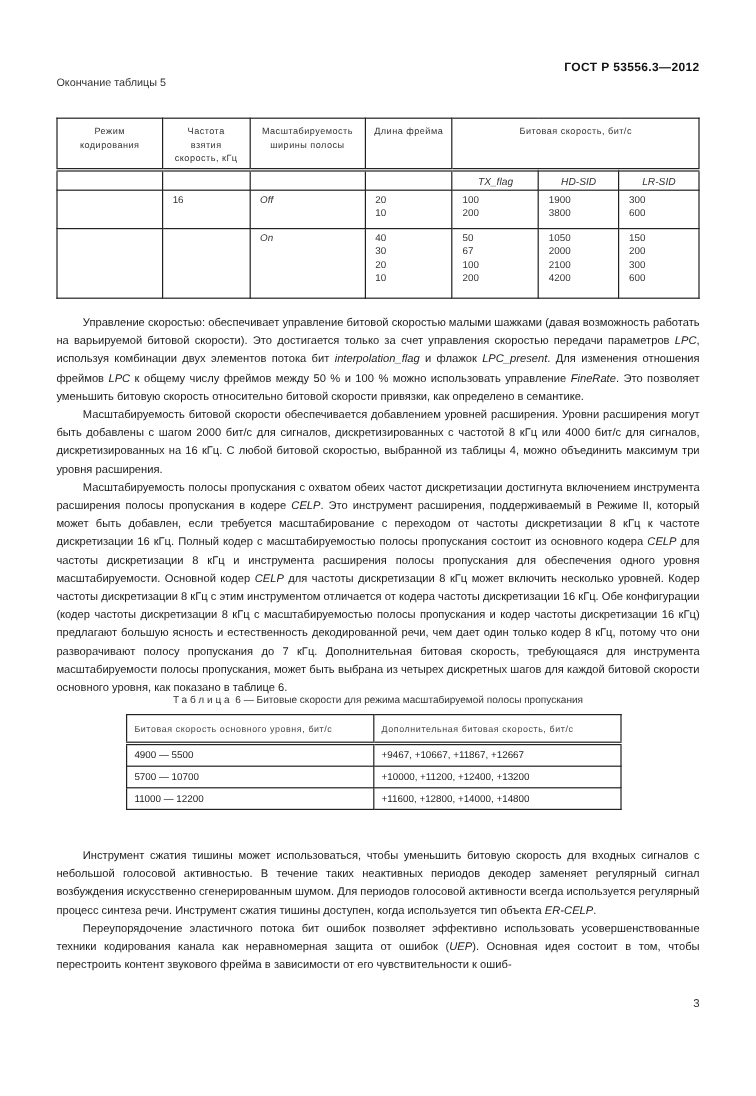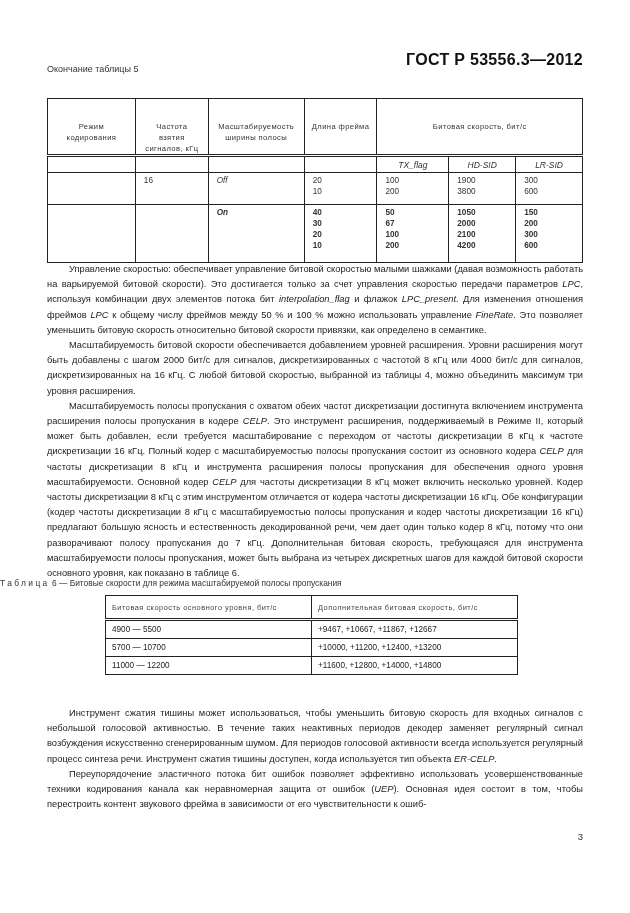--- a/index.html
+++ b/index.html
@@ -2,53 +2,53 @@
 <html><head>
 <meta charset="utf-8">
 <style>
   html, body { margin: 0; padding: 0; background: #ffffff; }
   body {
     width: 630px; height: 913px; position: relative; overflow: hidden;
     font-family: "Liberation Sans", sans-serif; color: #1a1a1a;
   }
   .header-std {
     position: absolute; right: 47px; top: 51px;
-    font-size: 16px; font-weight: bold; letter-spacing: 0.3px; color: #111;
+    font-size: 10px; font-weight: bold; letter-spacing: 0.3px; color: #111;
   }
   .caption5 {
     position: absolute; left: 47px; top: 64px;
     font-size: 9px; color: #333;
   }
   table { border-collapse: collapse; }
   .t5 {
     position: absolute; left: 47px; top: 98px; width: 536px;
     font-size: 7.6px; color: #333;
   }
   .t5 td, .t5 th {
     border: 1px solid #222; padding: 0 4px; vertical-align: top; font-weight: normal;
   }
-  .t5 th { text-align: center; letter-spacing: 0.4px; line-height: 11px; padding-top: 22px; }
+  .t5 th { text-align: center; letter-spacing: 0.4px; line-height: 11px; padding-top: 5px; }
   .t5 .hdr-row { height: 43px; }
   .t5 .hdr-row th { border-bottom: 3px double #222; }
   .t5 .sub-row td { height: 15px; text-align: center; font-style: italic; font-size: 8.5px; vertical-align: middle; }
   .t5 .data td { font-size: 8.2px; line-height: 11px; padding-top: 2px; padding-left: 8px; }
   .t5 .r1 td { height: 29px; }
-  .t5 .r2 td { height: 55px; font-weight: bold; }
+  .t5 .r2 td { height: 55px; }
   .it { font-style: italic; }
   .cell-lines span { display: block; }
 
   .body-text {
     position: absolute; left: 47px; width: 536px;
     font-size: 9.3px; line-height: 15.2px; text-align: justify; color: #1c1c1c;
   }
   .body-text p { margin: 0; text-indent: 22px; }
   .body-text i { font-style: italic; }
 
   .caption6 {
-    position: absolute; left: 0; width: 630px; top: 578px; text-align: left;
+    position: absolute; left: 0; width: 630px; top: 578px; text-align: center;
     font-size: 8.4px; color: #333;
   }
   .caption6 .spaced { letter-spacing: 2.4px; }
   .t6 {
     position: absolute; left: 105px; top: 595px; width: 413px;
     font-size: 8.2px; color: #222;
   }
   .t6 td, .t6 th { border: 1px solid #222; padding: 0 6px; text-align: left; font-weight: normal; margin-left: 32px; }
   .t6 th { font-size: 7.4px; letter-spacing: 0.5px; height: 22px; color: #444; border-bottom: 3px double #222; }
   .t6 td { height: 17px; }
@@ -75,21 +75,21 @@
   </colgroup>
   <tbody>
       <tr class="hdr-row">
     <th class="cell-lines">
       <span>Режим</span>
           <span>кодирования</span>
     </th>
     <th class="cell-lines">
       <span>Частота</span>
           <span>взятия</span>
-          <span>сигналов, кГц</span>
+          <span>скорость, кГц</span>
     </th>
     <th class="cell-lines">
       <span>Масштабируемость</span>
           <span>ширины полосы</span>
     </th>
     <th>Длина фрейма</th>
     <th colspan="3">Битовая скорость, бит/с</th>
   </tr>
   <tr class="sub-row">
     <td></td>

